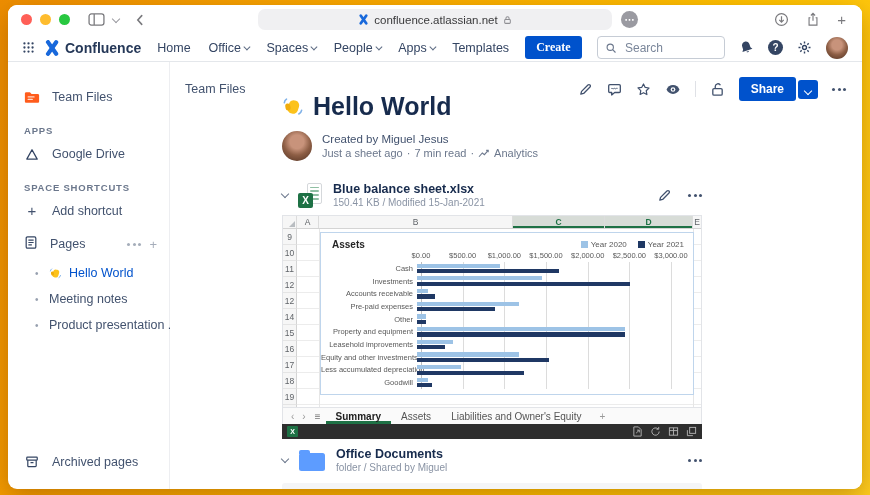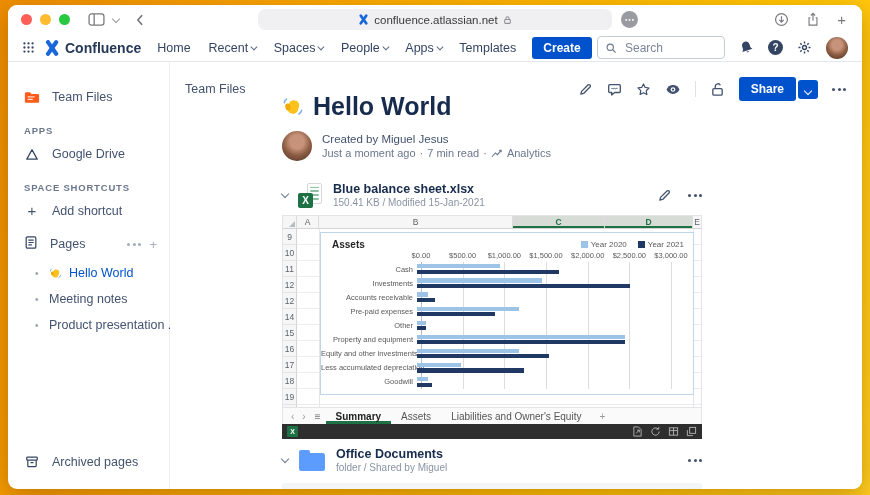--- a/index.html
+++ b/index.html
@@ -224,40 +224,40 @@
             <rect x="7.5" y="-1.5" width="5.2" height="23" rx="2.6" transform="rotate(35 10 10)"></rect>
             <rect x="7.5" y="-1.5" width="5.2" height="23" rx="2.6" transform="rotate(-35 10 10)"></rect>
           </svg>
         <span class="logo-word">Confluence</span>
       </span>
       <div class="nav-menu">
           <span class="nav-item">
             <span>Home</span>
           </span>
           <span class="nav-item">
-            <span>Recent</span>
+            <span>Office</span>
             <i class="chev xs"></i>
           </span>
           <span class="nav-item">
             <span>Spaces</span>
             <i class="chev xs"></i>
           </span>
           <span class="nav-item">
             <span>People</span>
             <i class="chev xs"></i>
           </span>
           <span class="nav-item">
             <span>Apps</span>
             <i class="chev xs"></i>
           </span>
           <span class="nav-item">
             <span>Templates</span>
           </span>
         </div>
-      <button class="create-btn" style="border:none;cursor:pointer;font-family:Liberation Sans, sans-serif;">Create</button>
+      <button class="create-btn" style="border:none;cursor:pointer;font-family:Liberation Serif, serif;">Create</button>
       <div class="nav-right">
         <div class="search-box">
           <span style="display:flex;">
             <svg width="12" height="12" viewBox="0 0 16 16" fill="none" stroke="#6B778C" stroke-width="1.5">
                 <circle cx="7" cy="7" r="4.2"></circle>
                 <path d="M10.2 10.2L14 14"></path>
               </svg>
           </span>
           <input placeholder="Search" style="">
         </div>
@@ -416,21 +416,21 @@
                 <rect x="3.6" y="9.2" width="5" height="7" rx="2.5" fill="#F0AC0C" transform="rotate(-28 6 12.5)"></rect>
               </g>
             </svg>
             <span>Hello World</span>
           </div>
           <div class="byline">
             <span class="avatar" style="width:30px;height:30px;"></span>
             <span>
               <div class="l1">Created by Miguel Jesus</div>
               <div class="l2">
-                <span>Just a moment ago</span>
+                <span>Just a sheet ago</span>
                 <span>·</span>
                 <span>7 min read</span>
                 <span>·</span>
                 <span style="display:flex;">
                   <svg width="12" height="10" viewBox="0 0 14 12" fill="none" stroke="#6B778C" stroke-width="1.3">
                       <path d="M1 10.5L5 6l2.5 2L12 2.8"></path>
                       <path d="M9.6 2.8H12v2.4"></path>
                     </svg>
                 </span>
                 <span>Analytics</span>
@@ -563,20 +563,27 @@
                         </span>
                       </div>
                       <div class="crow">
                         <span class="clabel">Property and equipment</span>
                         <span class="cbars">
                           <span class="bar s0" style="width: 208.333px; background: rgb(157, 195, 230);"></span>
                           <span class="bar s1" style="width: 207.5px; background: rgb(31, 56, 100);"></span>
                         </span>
                       </div>
                       <div class="crow">
+                        <span class="clabel">Leasehold improvements</span>
+                        <span class="cbars">
+                          <span class="bar s0" style="width: 35.8333px; background: rgb(157, 195, 230);"></span>
+                          <span class="bar s1" style="width: 28.3333px; background: rgb(31, 56, 100);"></span>
+                        </span>
+                      </div>
+                      <div class="crow">
                         <span class="clabel">Equity and other investments</span>
                         <span class="cbars">
                           <span class="bar s0" style="width: 101.667px; background: rgb(157, 195, 230);"></span>
                           <span class="bar s1" style="width: 131.667px; background: rgb(31, 56, 100);"></span>
                         </span>
                       </div>
                       <div class="crow">
                         <span class="clabel">Less accumulated depreciation</span>
                         <span class="cbars">
                           <span class="bar s0" style="width: 44.1667px; background: rgb(157, 195, 230);"></span>

